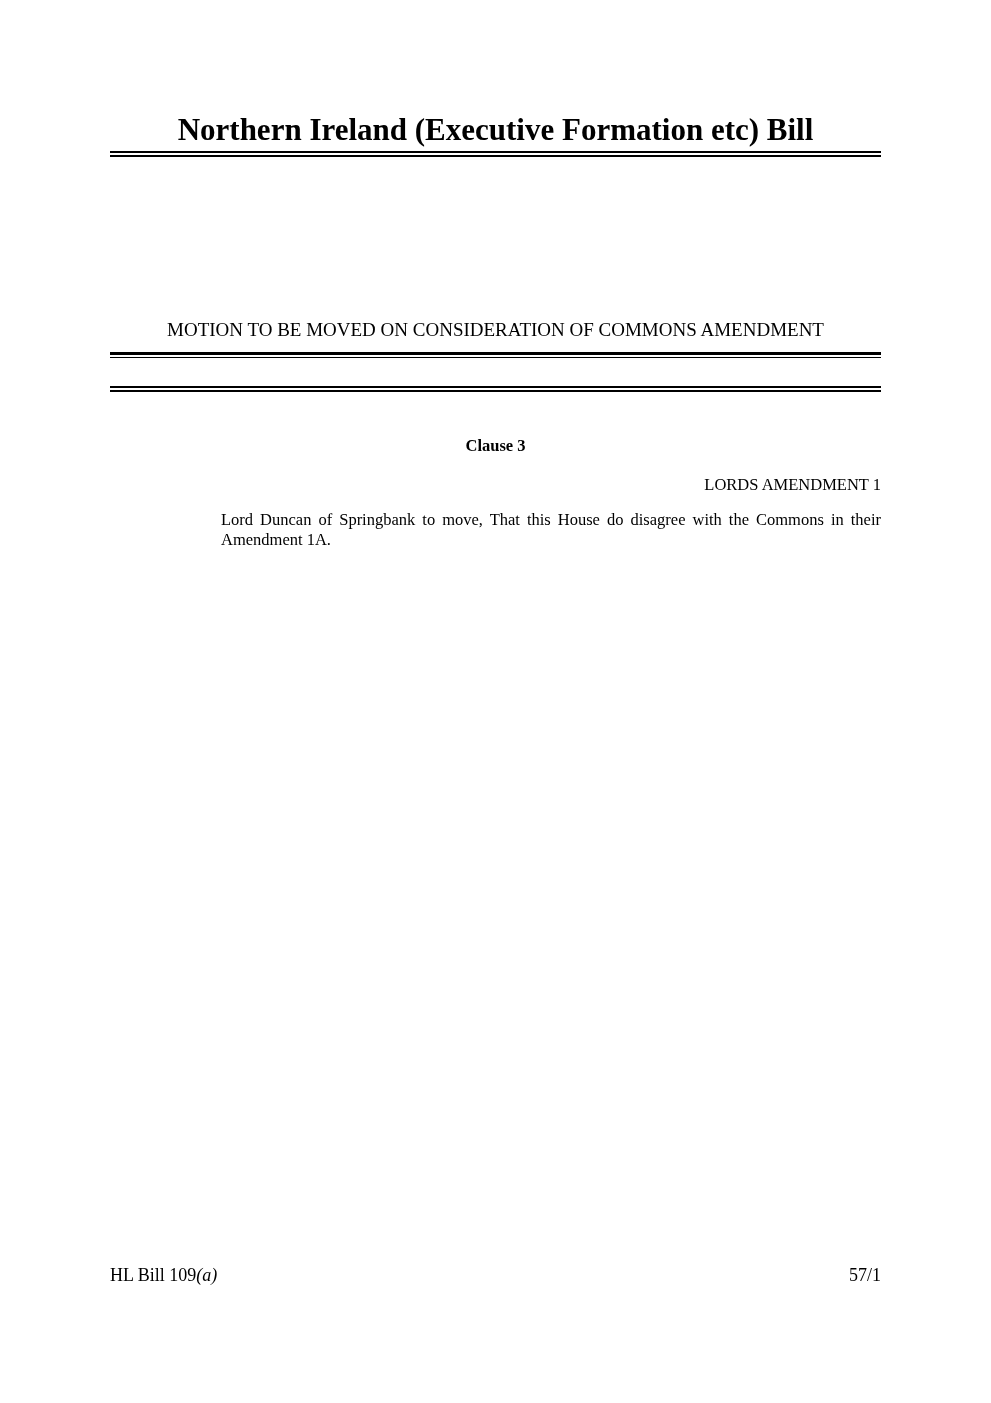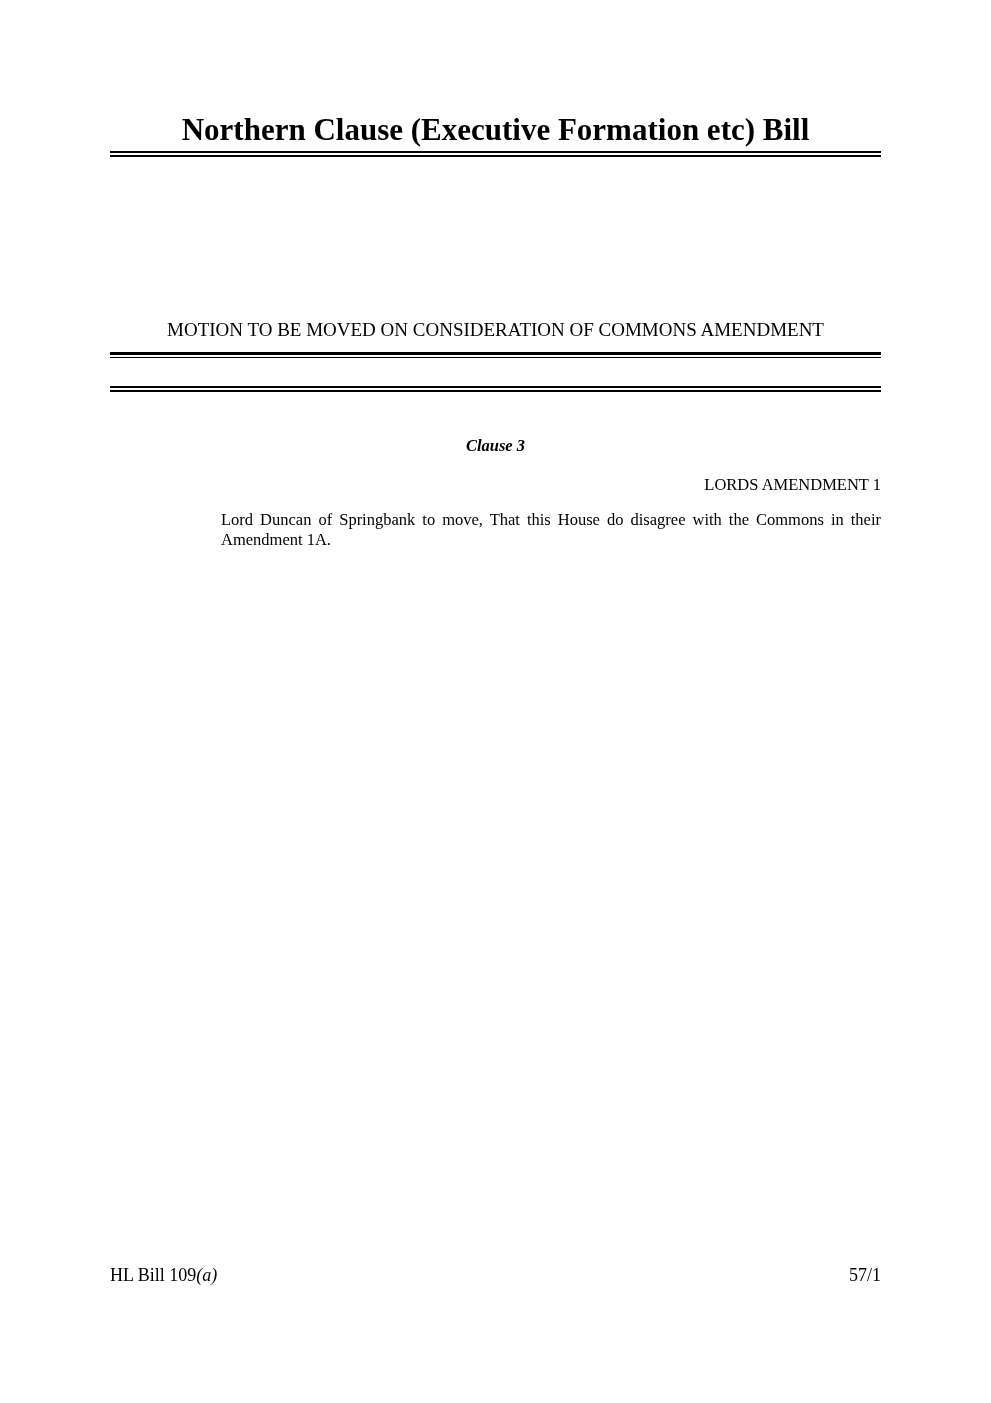--- a/index.html
+++ b/index.html
@@ -73,21 +73,20 @@
 
     .clause {
       position: absolute;
       left: 110px;
       width: 771px;
       top: 436px;
       text-align: center;
       font-weight: bold;
       font-size: 16.5px;
       line-height: 20px;
-      font-style: italic;
     }
     .amend-heading {
       position: absolute;
       left: 110px;
       width: 771px;
       top: 475px;
       text-align: right;
       font-size: 16.5px;
       line-height: 20px;
     }
@@ -117,21 +116,21 @@
       font-size: 18px;
       line-height: 22px;
       text-align: center;
     }
   </style>
 </head>
 <body>
 
 <div class="page">
 
-  <div class="title">Northern Clause (Executive Formation etc) Bill</div>
+  <div class="title">Northern Ireland (Executive Formation etc) Bill</div>
   <div class="double-rule rule-title">
     <div class="thin"></div>
       <div class="thick"></div>
   </div>
 
   <div class="motion">MOTION TO BE MOVED ON CONSIDERATION OF COMMONS AMENDMENT</div>
 
   <div class="double-rule rule-mid-top">
     <div class="thick" style="margin-top:0"></div>
       <div class="thin" style="margin-top:2px"></div>

